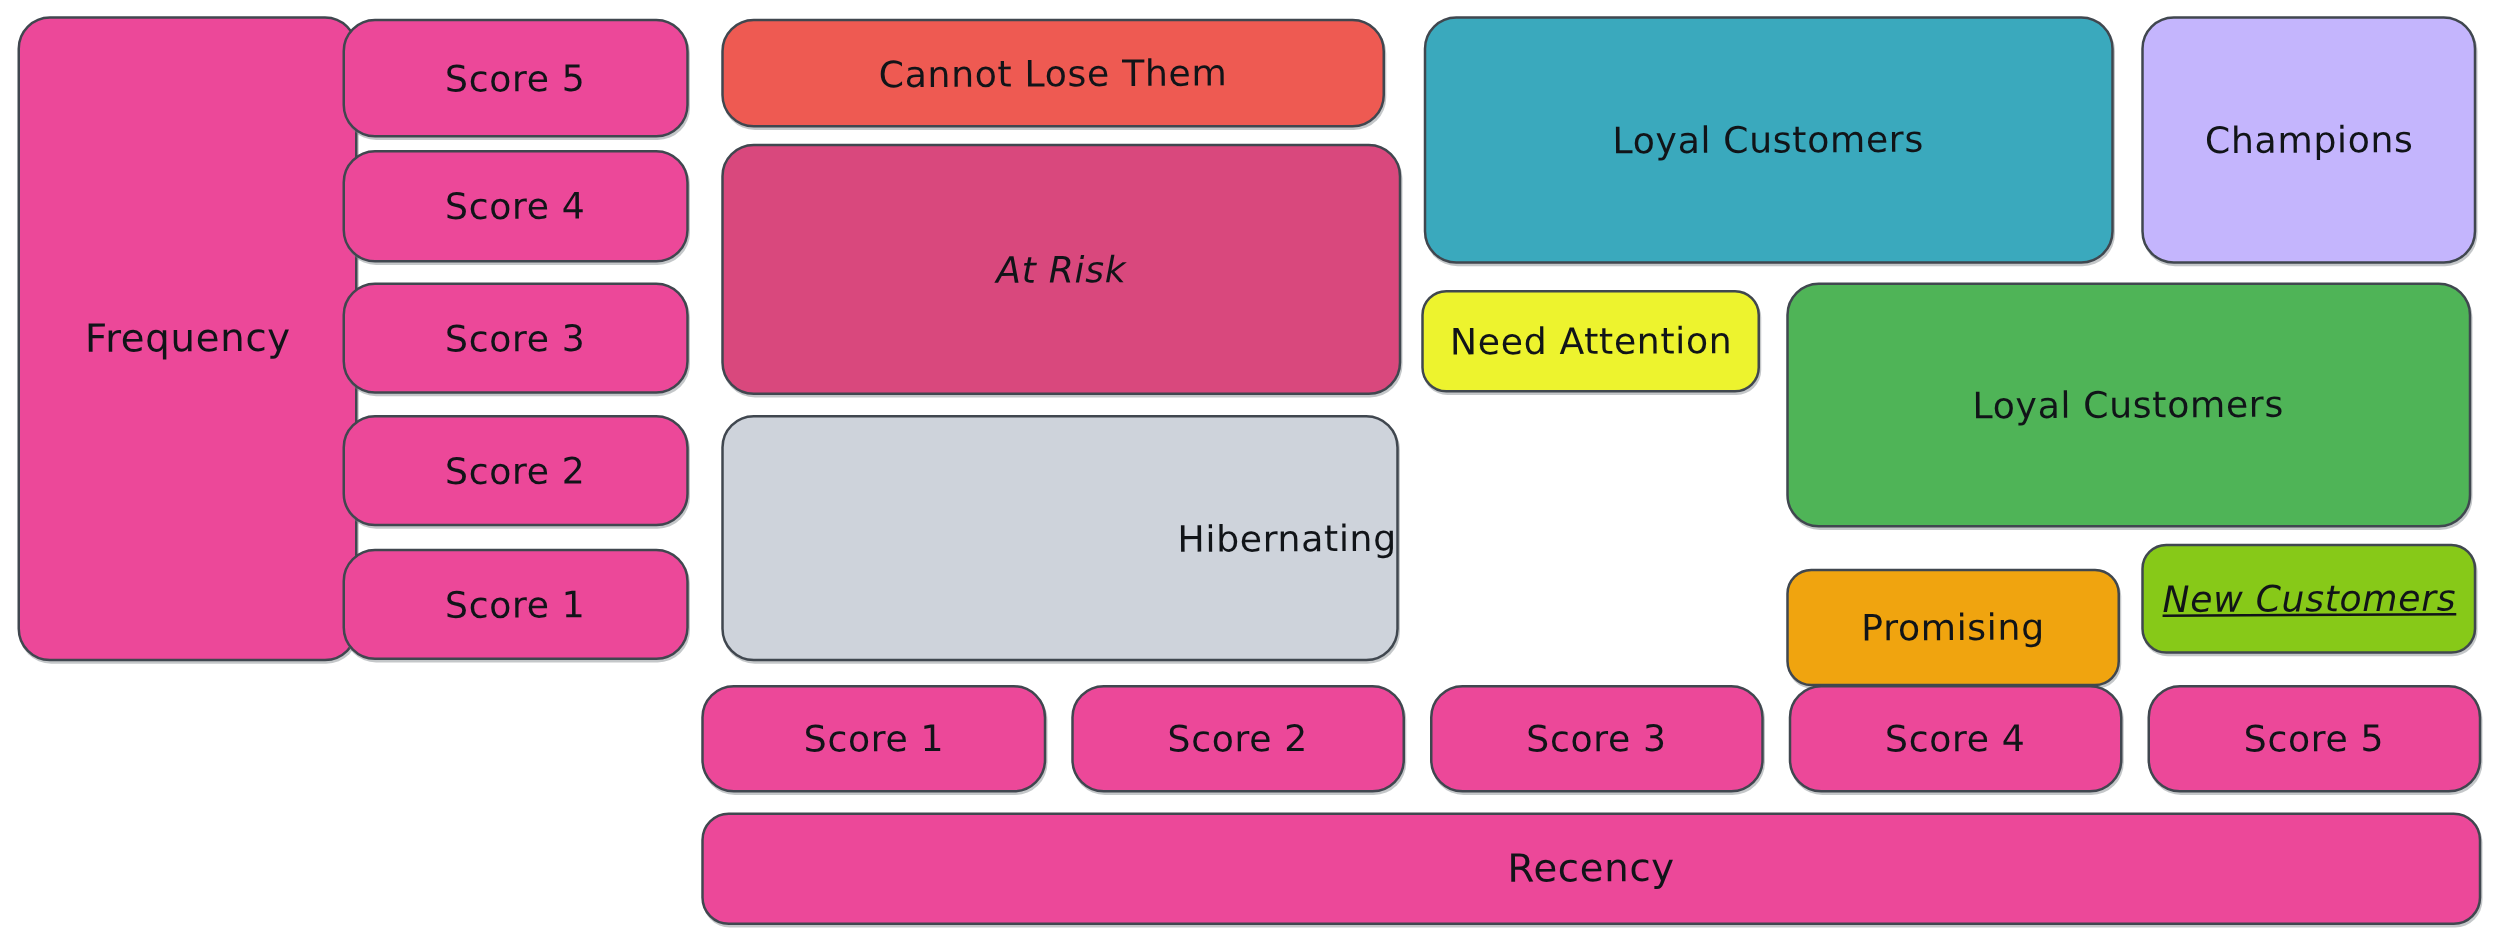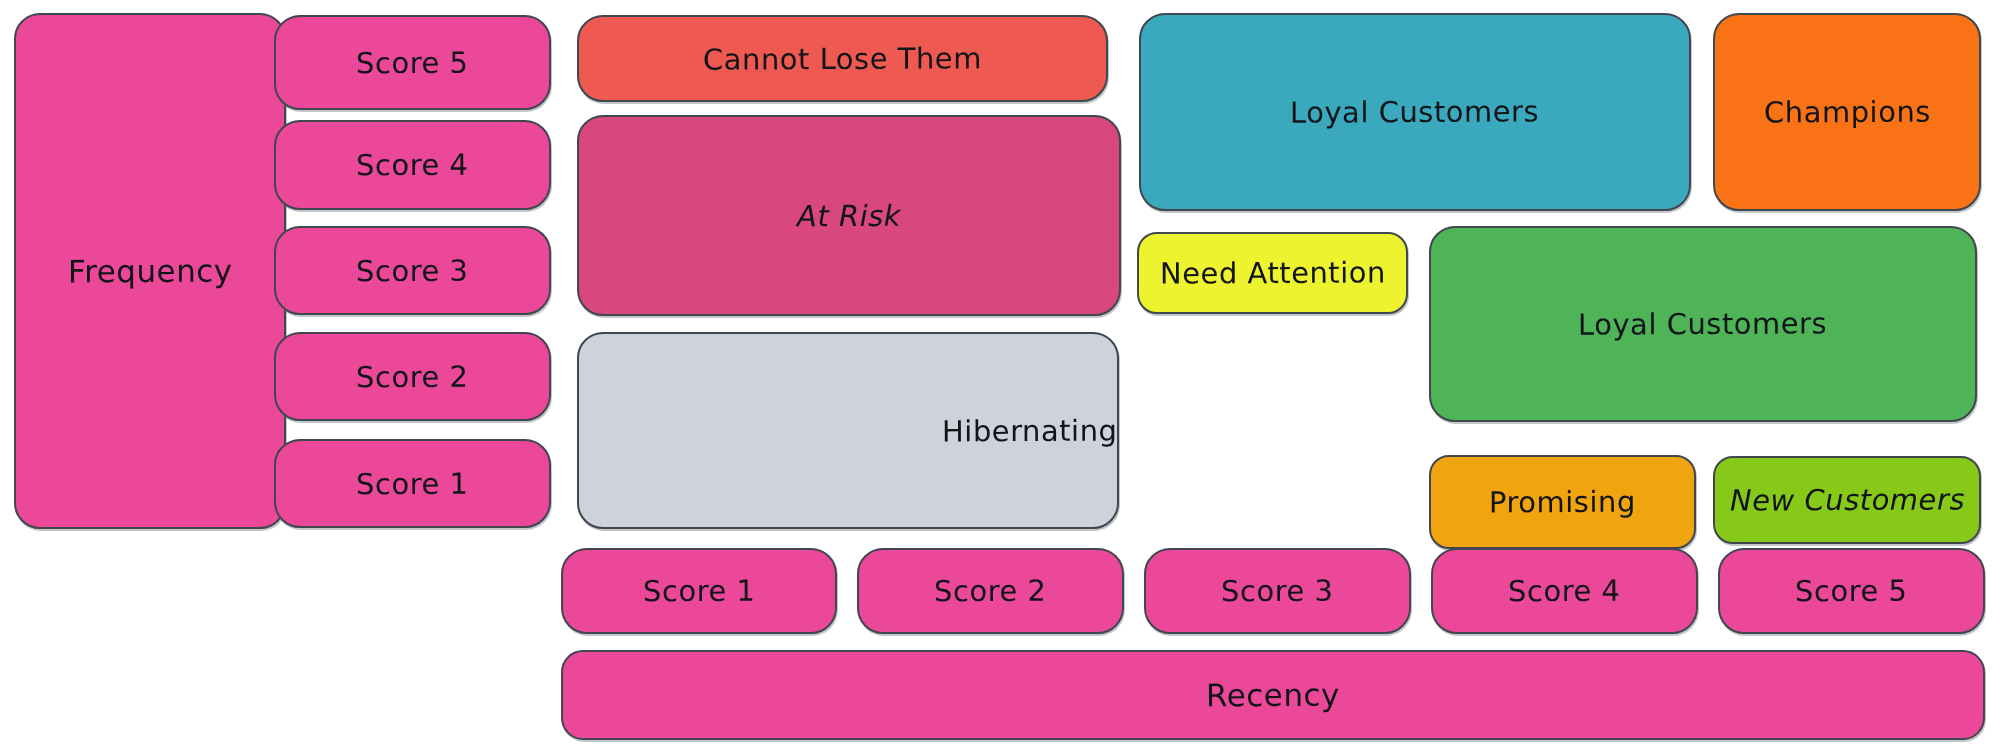--- a/index.html
+++ b/index.html
@@ -41,21 +41,21 @@
   
   .b-cannot{left:577px;top:15px;width:531px;height:87px;}
   .b-atrisk{left:577px;top:115px;width:544px;height:201px;font-style:italic;}
   .b-hibernating{left:577px;top:332px;width:542px;height:197px;}
   .b-loyal-top{left:1139px;top:13px;width:552px;height:198px;}
   .b-champions{left:1713px;top:13px;width:268px;height:198px;}
   .b-need{left:1137px;top:232px;width:271px;height:82px;}
   .b-sleep{left:1137px;top:323px;width:271px;height:206px;}
   .b-loyal-mid{left:1429px;top:226px;width:548px;height:196px;}
   .b-promising{left:1429px;top:435px;width:267px;height:94px;margin-top:20px;}
-  .b-newcust{left:1713px;top:456px;width:268px;height:88px;}
+  .b-newcust{left:1713px;top:435px;width:268px;height:88px;text-decoration:underline;}
 
   
   .b-xs1{left:561px;top:548px;width:276px;height:86px;}
   .b-xs2{left:857px;top:548px;width:267px;height:86px;}
   .b-xs3{left:1144px;top:548px;width:267px;height:86px;}
   .b-xs4{left:1431px;top:548px;width:267px;height:86px;}
   .b-xs5{left:1718px;top:548px;width:267px;height:86px;}
   .b-recency{left:561px;top:650px;width:1424px;height:90px;border-radius:22px;}
 
   .b-frequency .lbl,.b-recency .lbl{font-size:31px;}
@@ -93,21 +93,21 @@
   </div>
 
   <div class="box b-hibernating" style="background-color: rgb(206, 211, 219); justify-content: flex-end;">
     <span class="lbl">Hibernating</span>
   </div>
 
   <div class="box b-loyal-top" style="background-color: rgb(58, 169, 189);">
     <span class="lbl">Loyal Customers</span>
   </div>
 
-  <div class="box b-champions" style="background-color: #f97316;">
+  <div class="box b-champions" style="background-color: #c4b5fd;">
     <span class="lbl">Champions</span>
   </div>
 
   <div class="box b-need small" style="background-color: rgb(237, 243, 46);">
     <span class="lbl">Need Attention</span>
   </div>
 
 
   <div class="box b-loyal-mid" style="background-color: rgb(79, 180, 87);">
     <span class="lbl">Loyal Customers</span>

